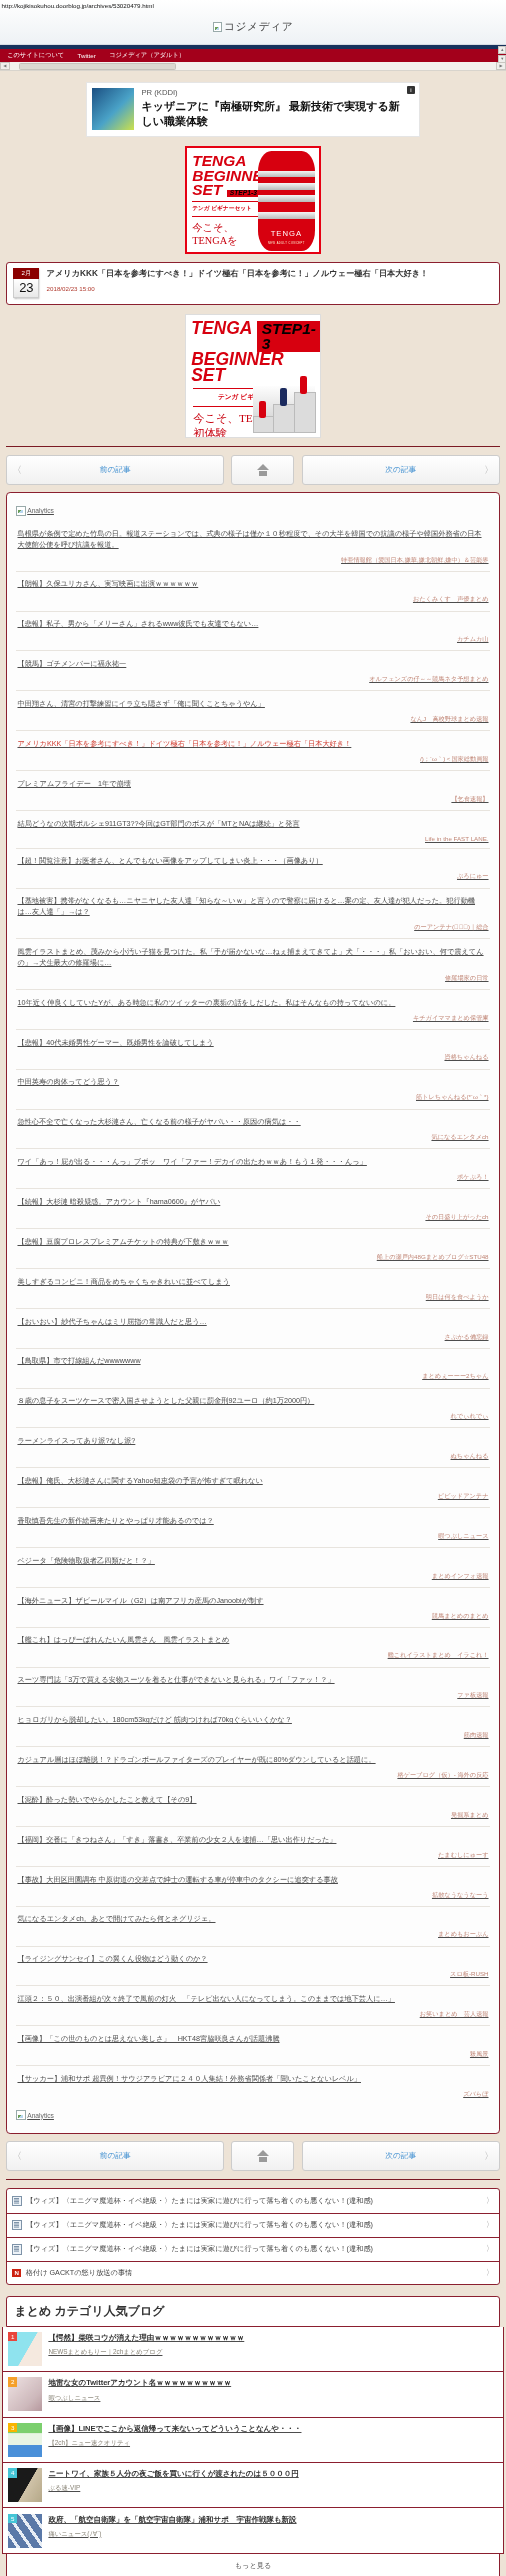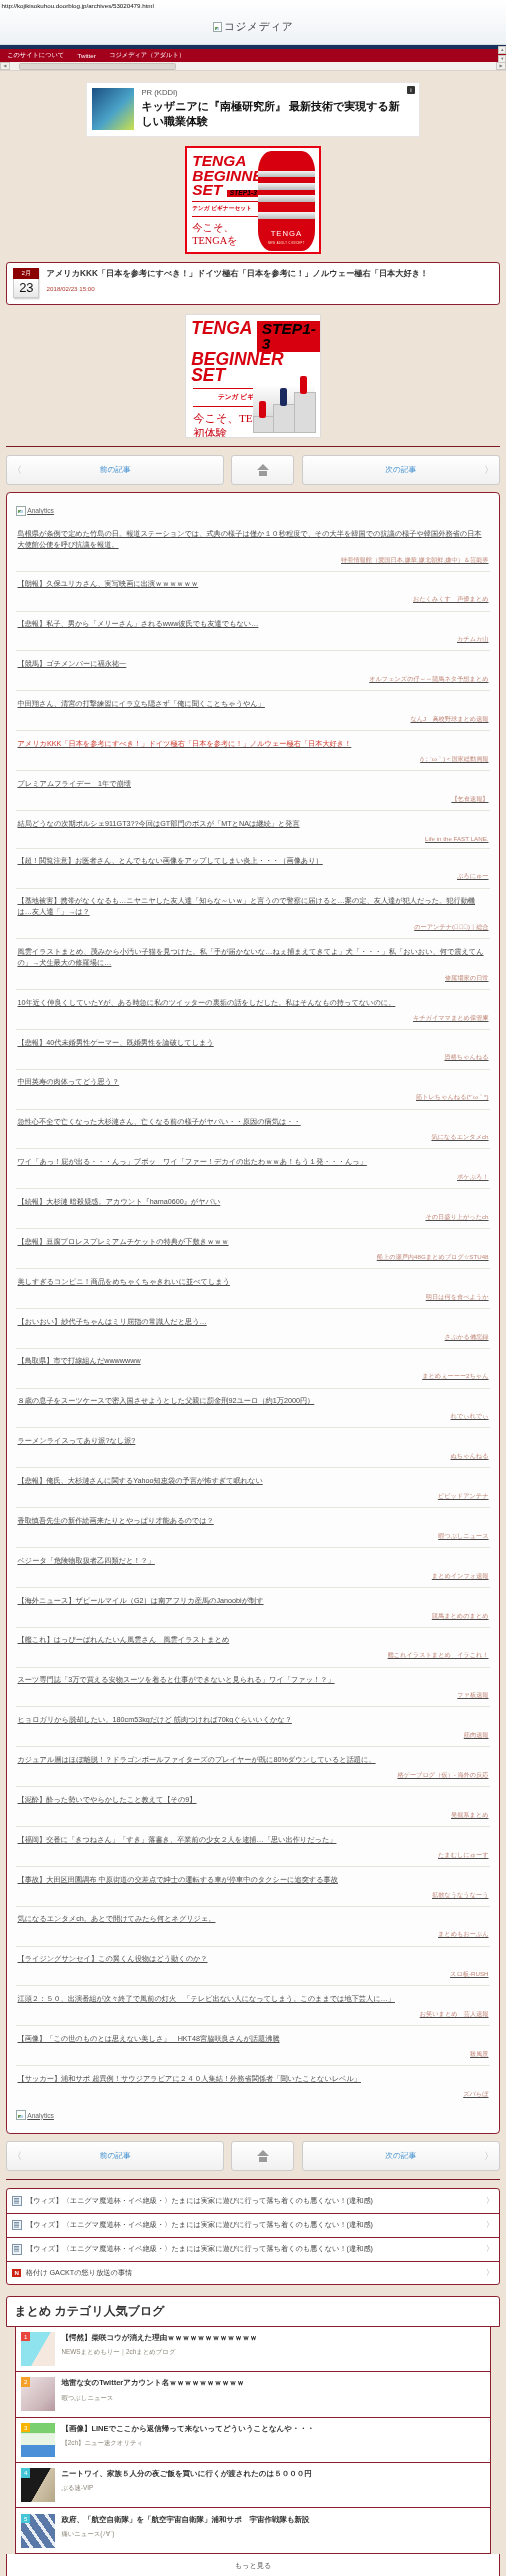--- a/index.html
+++ b/index.html
@@ -80,21 +80,21 @@
   .quick-row{display:flex;align-items:center;gap:4.6px;padding:6.2px 5.2px;border-bottom:1px solid #8b1f2f;position:relative;}
   .quick-row:last-child{border-bottom:none;align-items:center;}
   .quick-row .qchev{position:absolute;right:5.2px;color:#999;font-size:7.7px;}
   .doc-icon{width:7.2px;height:8.8px;background:#eef3f8;border:0.5px solid #7e93a8;position:relative;flex:none;}
   .doc-icon::after{content:"";position:absolute;left:1px;top:1.5px;width:4.6px;height:0.5px;background:#7e93a8;box-shadow:0 1.5px 0 #7e93a8,0 3.1px 0 #7e93a8,0 4.6px 0 #7e93a8;}
   .n-icon{width:8.8px;height:8.8px;background:#cc2211;color:#fff;font-weight:bold;font-size:6.2px;text-align:center;line-height:8.8px;flex:none;}
   .quick-title{font-size:7.2px;color:#444;}
   
   .sec-head{margin:10.3px 6.2px 0;background:#fff;border:1px solid #8b1f2f;border-radius:3.1px 3.1px 0 0;border-bottom:1px solid #8b1f2f;padding:6.2px 7.2px;font-size:12px;font-weight:bold;color:#333;}
   
-  .rank-item{margin:0 15px;background:#fff;border:1px solid #8b1f2f;border-top:none;display:flex;gap:6.2px;padding:5.2px;position:relative;}
+  .rank-item{margin:0 2px;background:#fff;border:1px solid #8b1f2f;border-top:none;display:flex;gap:6.2px;padding:5.2px;position:relative;text-decoration:underline;}
   .rank-badge{position:absolute;left:5.2px;top:5.2px;width:9.3px;height:9.3px;color:#fff;font-size:6.2px;text-align:center;line-height:9.3px;}
   .rank-thumb{width:34px;height:34px;flex:none;}
   .rank-body{padding-top:1px;}
   .rank-title{font-size:7.5px;color:#333;font-weight:bold;line-height:1.4;}
   .rank-source{font-size:6.4px;color:#8a8578;margin-top:4.6px;}
   .more-box{margin:0 6.2px;background:#fff;border:1px solid #8b1f2f;border-top:none;border-radius:0 0 3.1px 3.1px;text-align:center;padding:7.2px 0;color:#555;font-size:7.2px;}
 </style>
 </head>
 <body>
 

